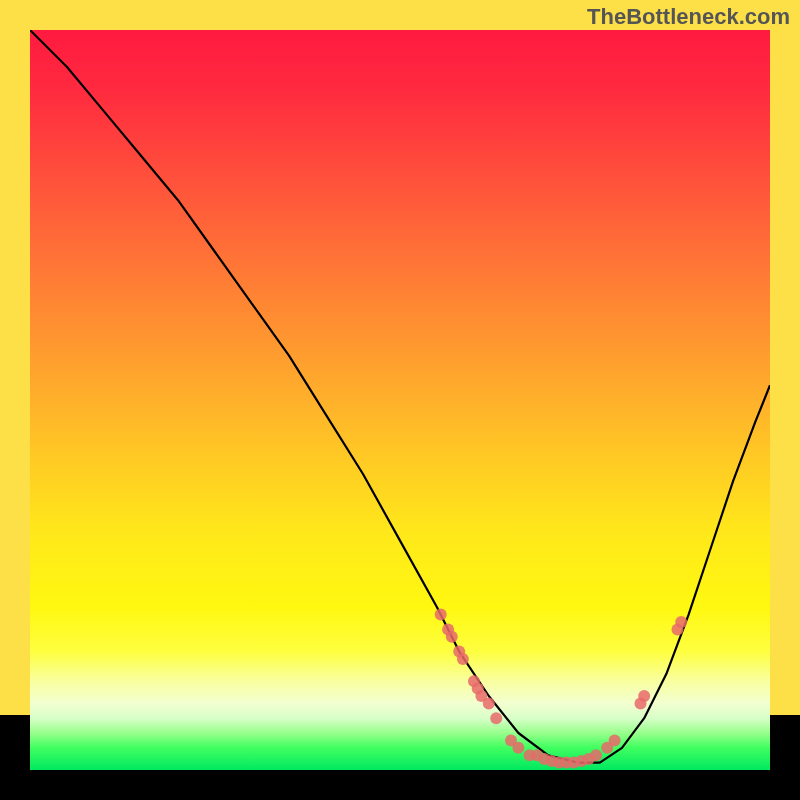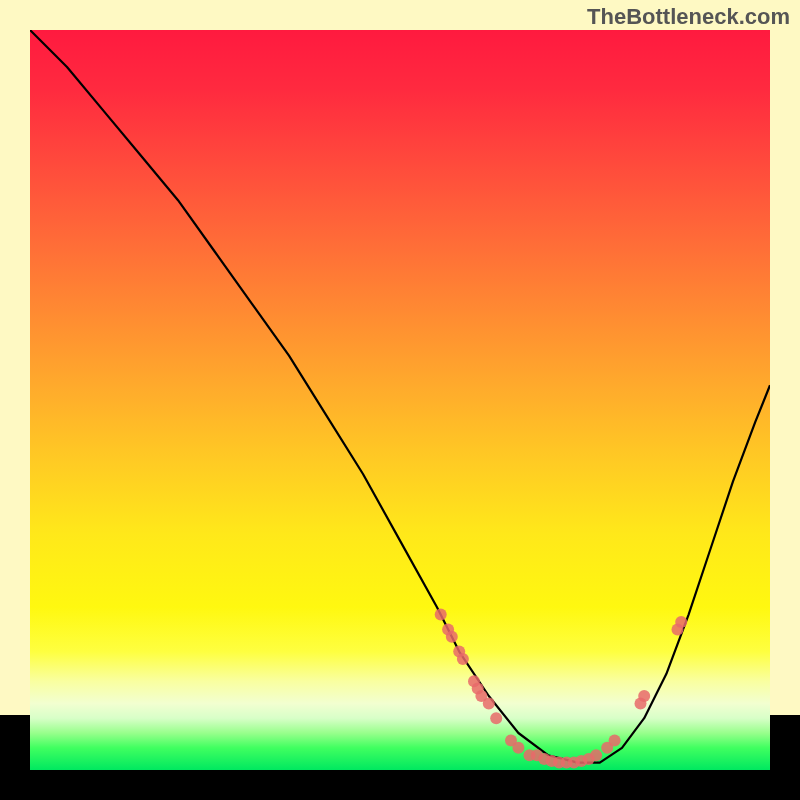--- a/index.html
+++ b/index.html
@@ -1,20 +1,20 @@
 <!DOCTYPE html>
 <html><head>
 <meta charset="utf-8">
 <style>
   * { margin: 0; padding: 0; box-sizing: border-box; }
   html, body { width: 800px; height: 800px; background: #000; overflow: hidden; }
   .container {
     width: 800px;
     height: 715px;
-    background: #fef9c3;
+    background: #fde047;
     position: relative;
   }
   .watermark {
     position: absolute;
     top: 4px;
     right: 10px;
     font-family: Arial, sans-serif;
     font-size: 22px;
     font-weight: bold;
     color: #555;

